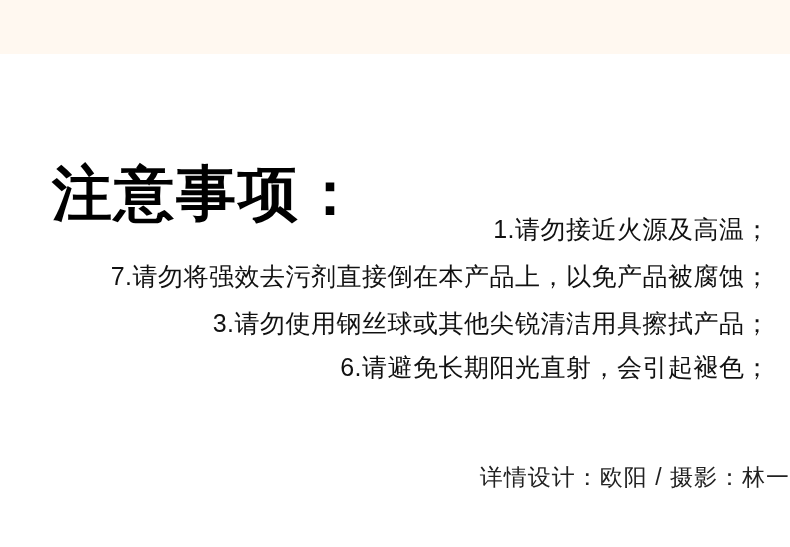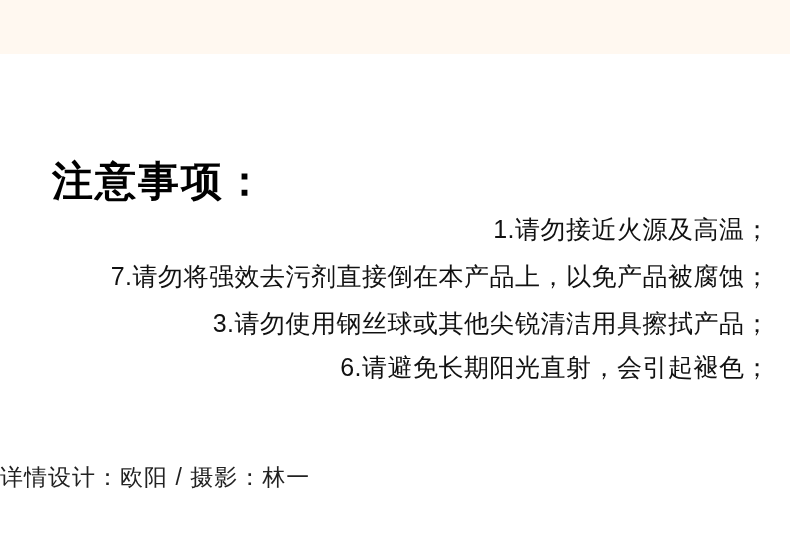--- a/index.html
+++ b/index.html
@@ -19,21 +19,21 @@
     top: 0;
     left: 0;
     width: 790px;
     height: 54px;
     background: #fff8f0;
   }
   .page-title {
     position: absolute;
     left: 52px;
     top: 124px;
-    font-size: 41px;
+    font-size: 60px;
     line-height: 60px;
     font-weight: 800;
     color: #000000;
     letter-spacing: 2px;
     white-space: nowrap;
   }
   .notice-list {
     position: absolute;
     left: 52px;
     top: 206px;
@@ -48,21 +48,21 @@
     letter-spacing: 0.5px;
   }
   .notice-item:last-child {
     line-height: 40px;
   }
   .credit-line {
     position: absolute;
     left: 0;
     right: 0;
     top: 463px;
-    text-align: left;
+    text-align: right;
     font-size: 23px;
     line-height: 28px;
     color: #222222;
     letter-spacing: 1px;
     white-space: nowrap;
   }
 </style>
 </head>
 <body>
 

